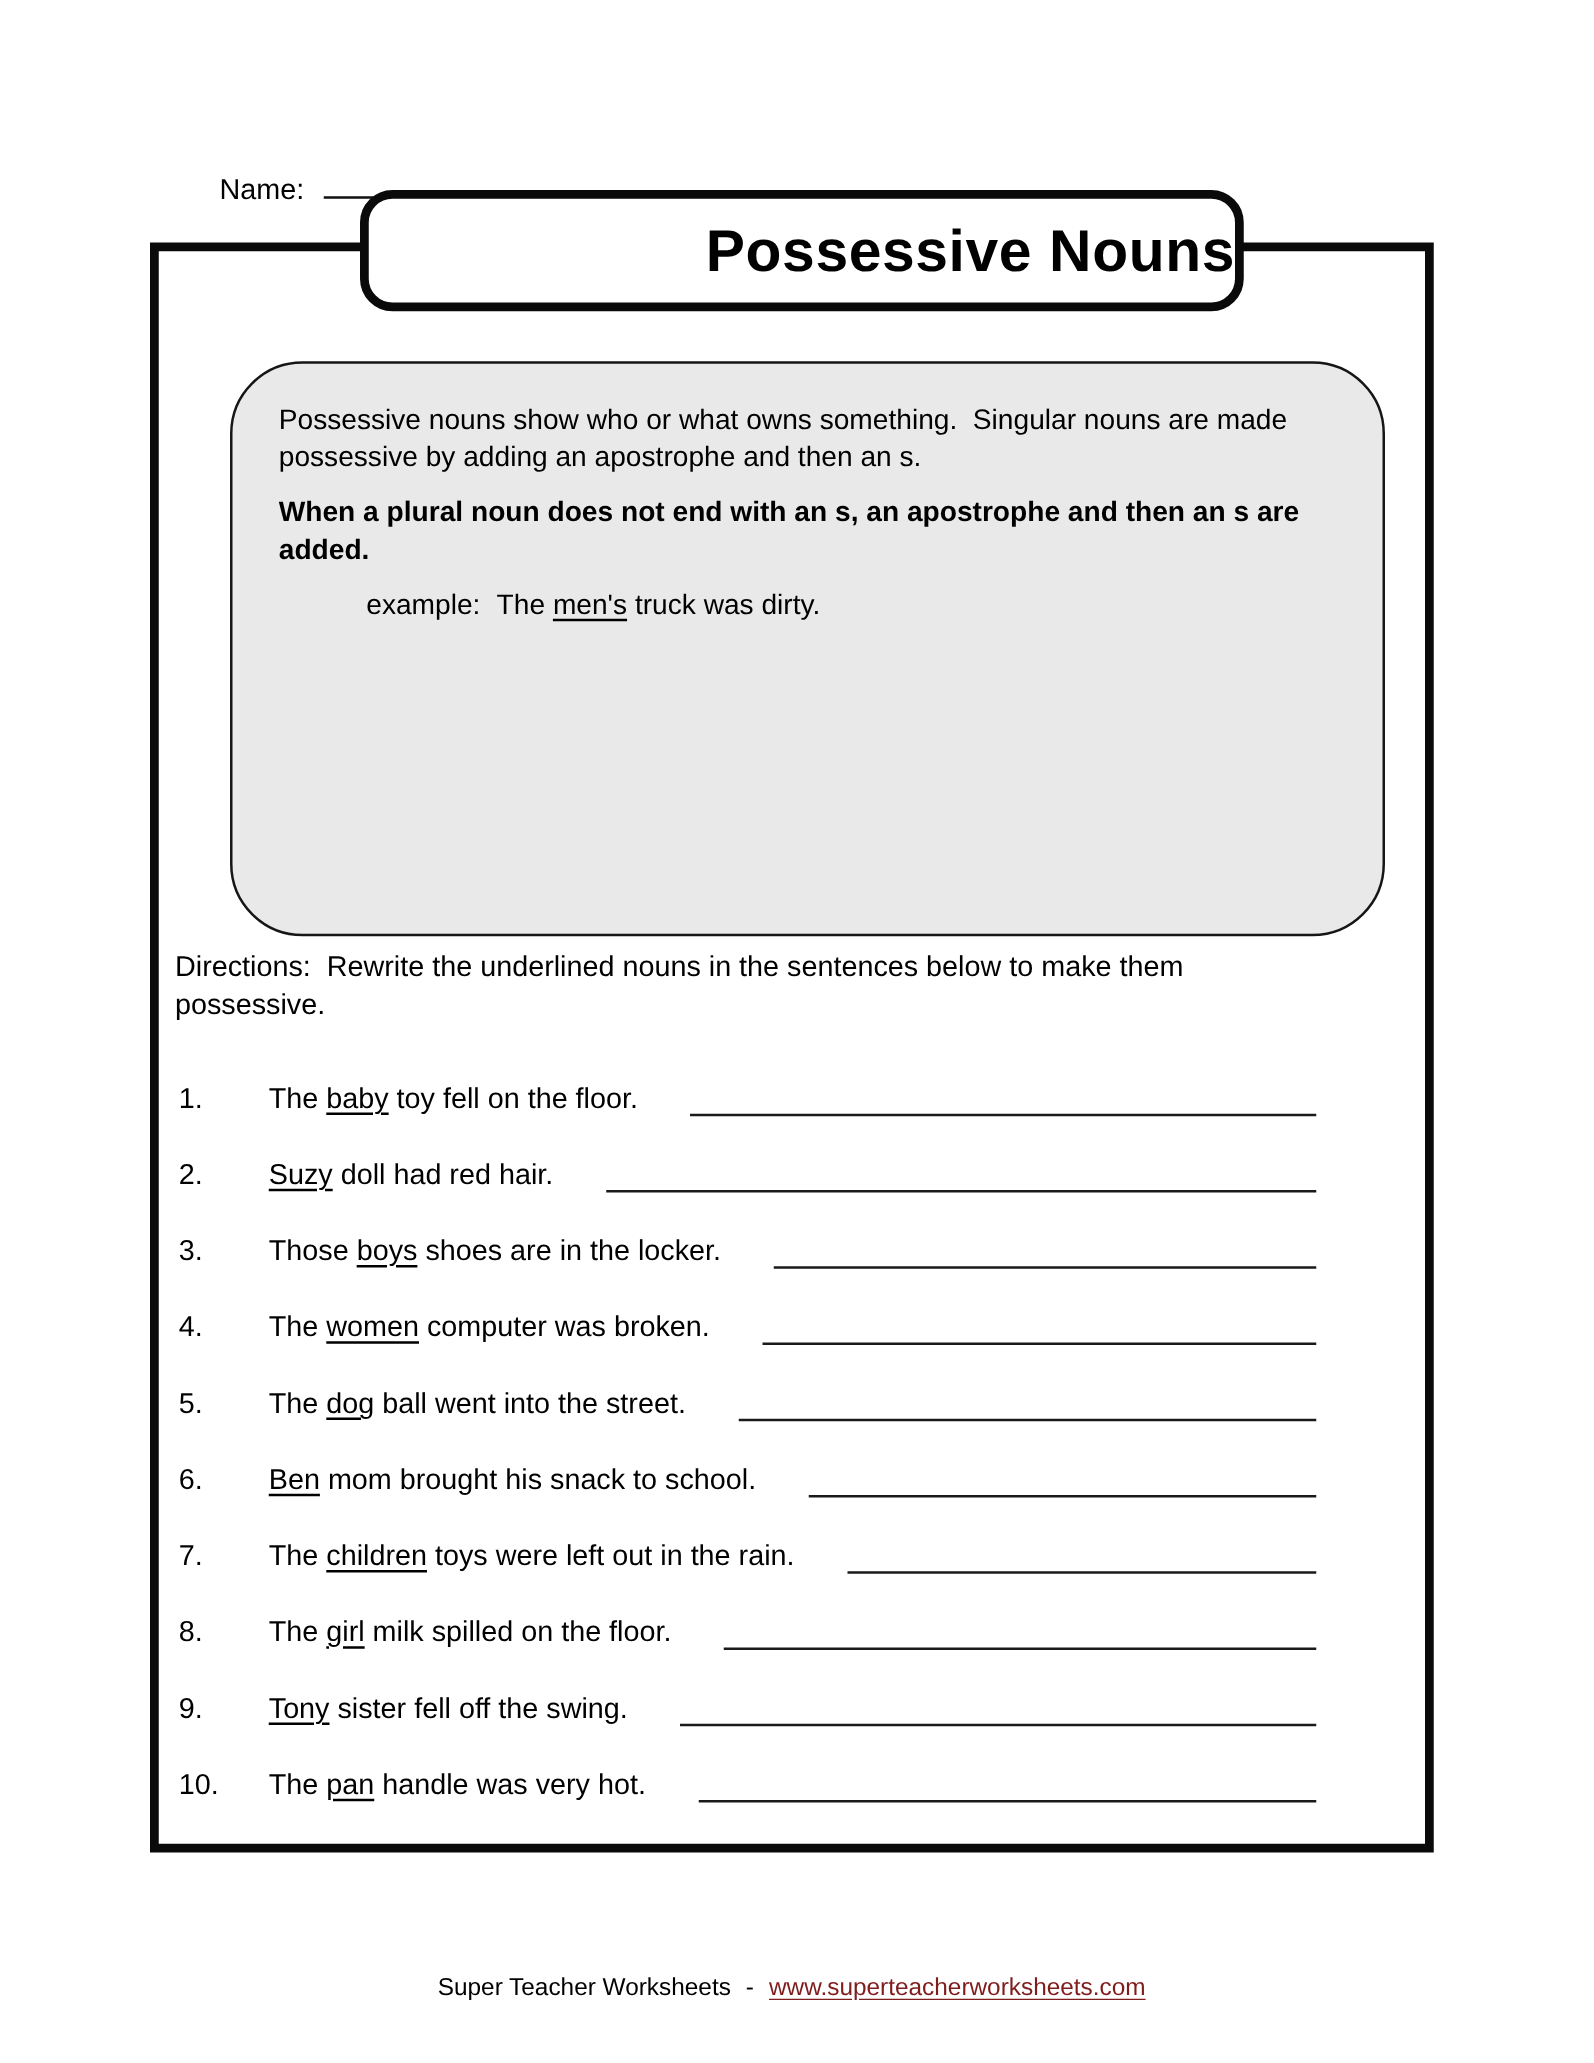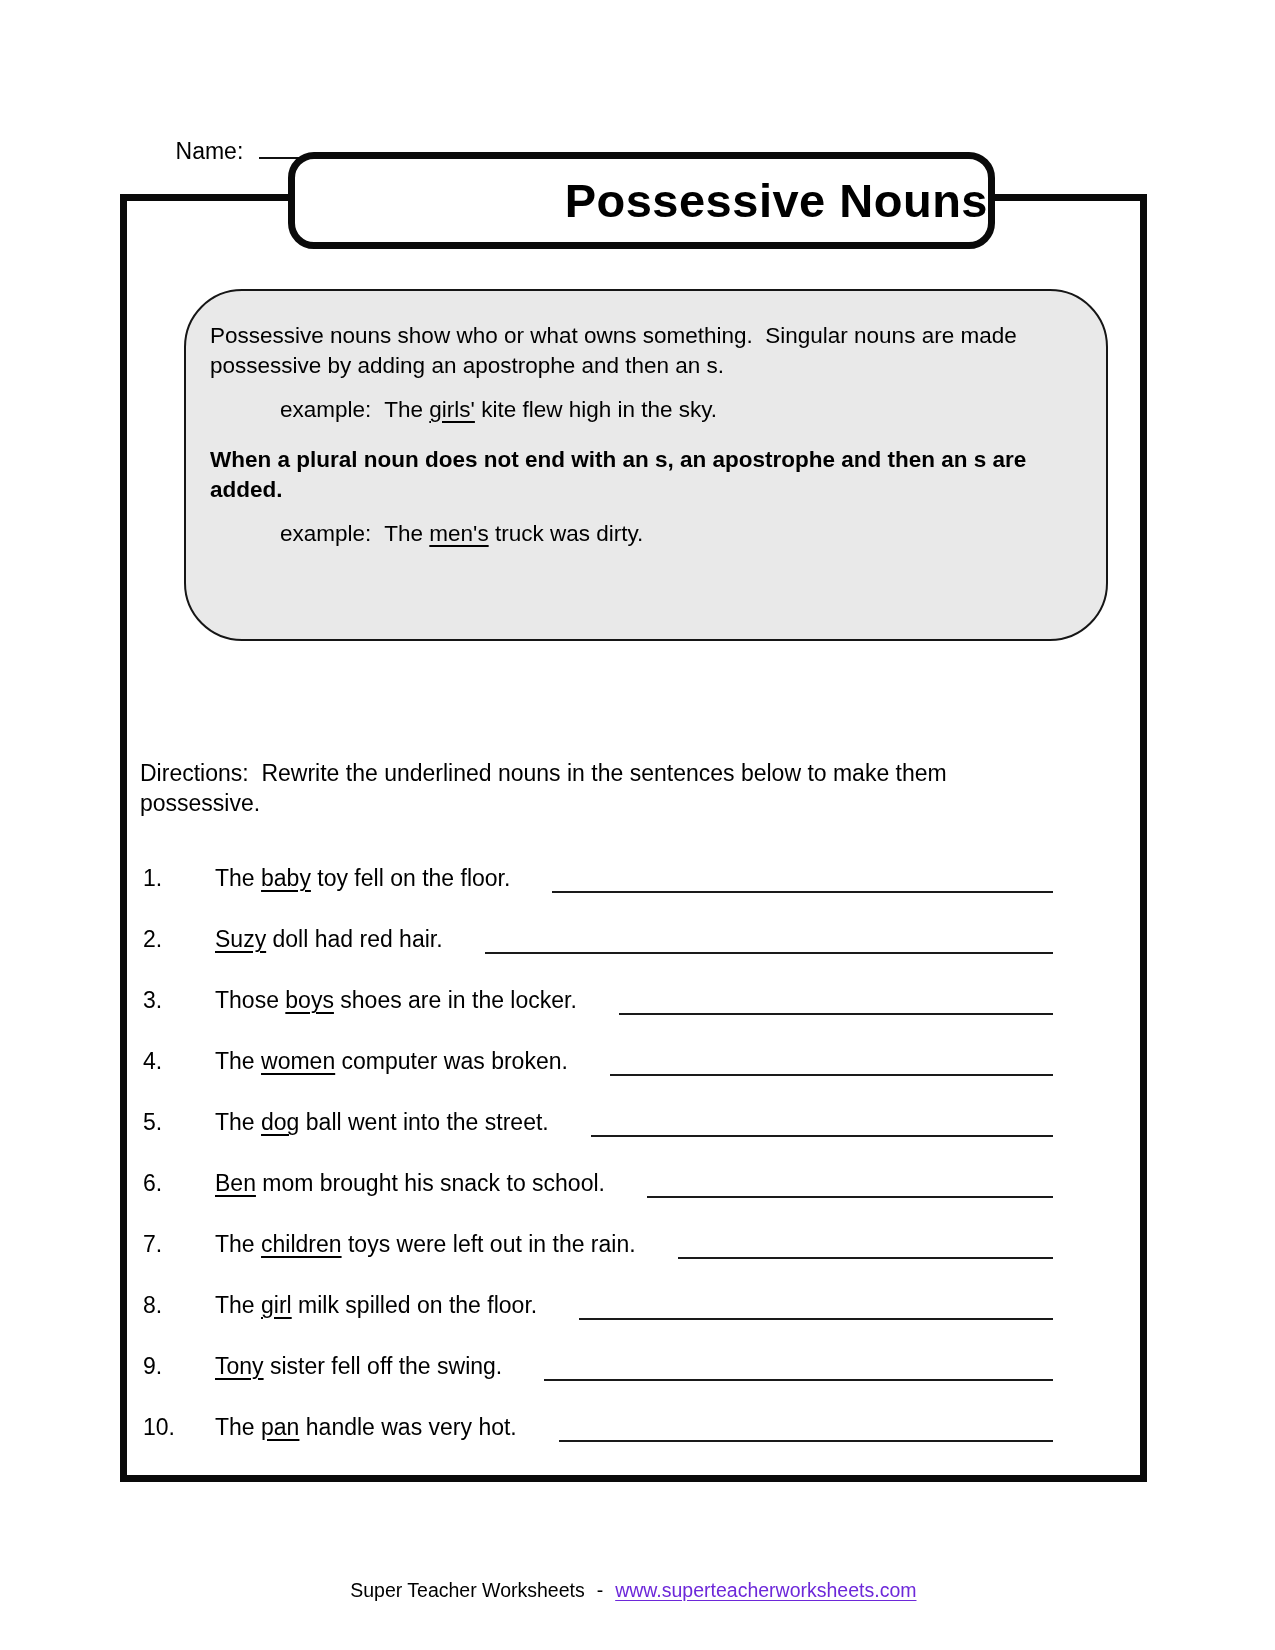--- a/index.html
+++ b/index.html
@@ -67,26 +67,26 @@
     letter-spacing: 0.5px;
     white-space: nowrap;
   }
 
   
   .info-box {
     position: absolute;
     left: 184px;
     top: 289px;
     width: 924px;
-    height: 352px;
+    height: 460px;
     background: #e9e9e9;
     border: 2.5px solid #161616;
     border-radius: 58px;
     z-index: 3;
-    padding: 30px 50px 0 24px;
+    padding: 30px 50px 0 37px;
     font-size: 22.5px;
     line-height: 30px;
   }
   .info-box p { white-space: pre-wrap; }
   .ib-p1 { margin-bottom: 14px; width: 840px; }
   .ib-ex1 { margin-bottom: 28px; }
   .ib-p2 { margin-bottom: 20px; }
   .ib-ex2 { margin-bottom: 20px; }
   .ib-p3 { margin-bottom: 14px; width: 840px; font-weight: bold; }
   .example-line { padding-left: 70px; white-space: pre; }
@@ -148,21 +148,21 @@
     left: 0;
     top: 1556px;
     width: 1245px;
     text-align: center;
     font-size: 19.5px;
     white-space: pre;
     z-index: 1;
   }
   .footer .sep { margin: 0 12px; }
   .footer a {
-    color: #6d28d9;
+    color: #7f1d1d;
     text-decoration: underline;
     text-underline-offset: 3px;
   }
 </style>
 </head>
 <body>
 
 <div class="page">
 
   <div class="name-row">
@@ -173,21 +173,20 @@
 
   <div class="title-box">
     <h1>Possessive Nouns</h1>
   </div>
 
   <div class="info-box">
     <p class="ib-p1">Possessive nouns show who or what owns something.  Singular nouns are made possessive by adding an apostrophe and then an s.</p>
 
 
 
-    <p class="example-line ib-ex2"><span>example:</span><span class="ex-sentence"><span>The </span><span class="u">girls'</span><span> kite flew high in the sky.</span></span></p>
 
     <p class="ib-p3">When a plural noun does not end with an s, an apostrophe and then an s are added.</p>
 
     <p class="example-line"><span>example:</span><span class="ex-sentence"><span>The </span><span class="u">men's</span><span> truck was dirty.</span></span></p>
   </div>
 
   <div class="directions">Directions:  Rewrite the underlined nouns in the sentences below to make them possessive.</div>
 
   <div class="questions">
 

